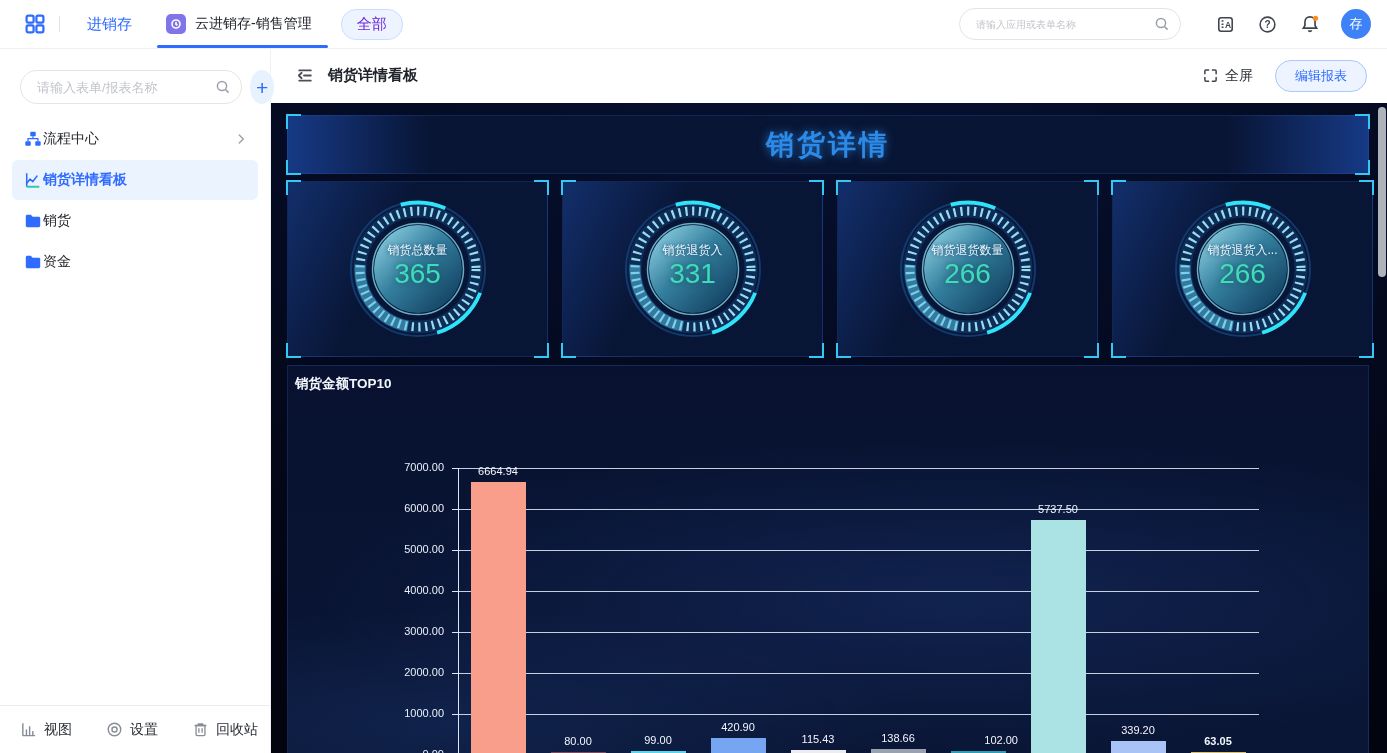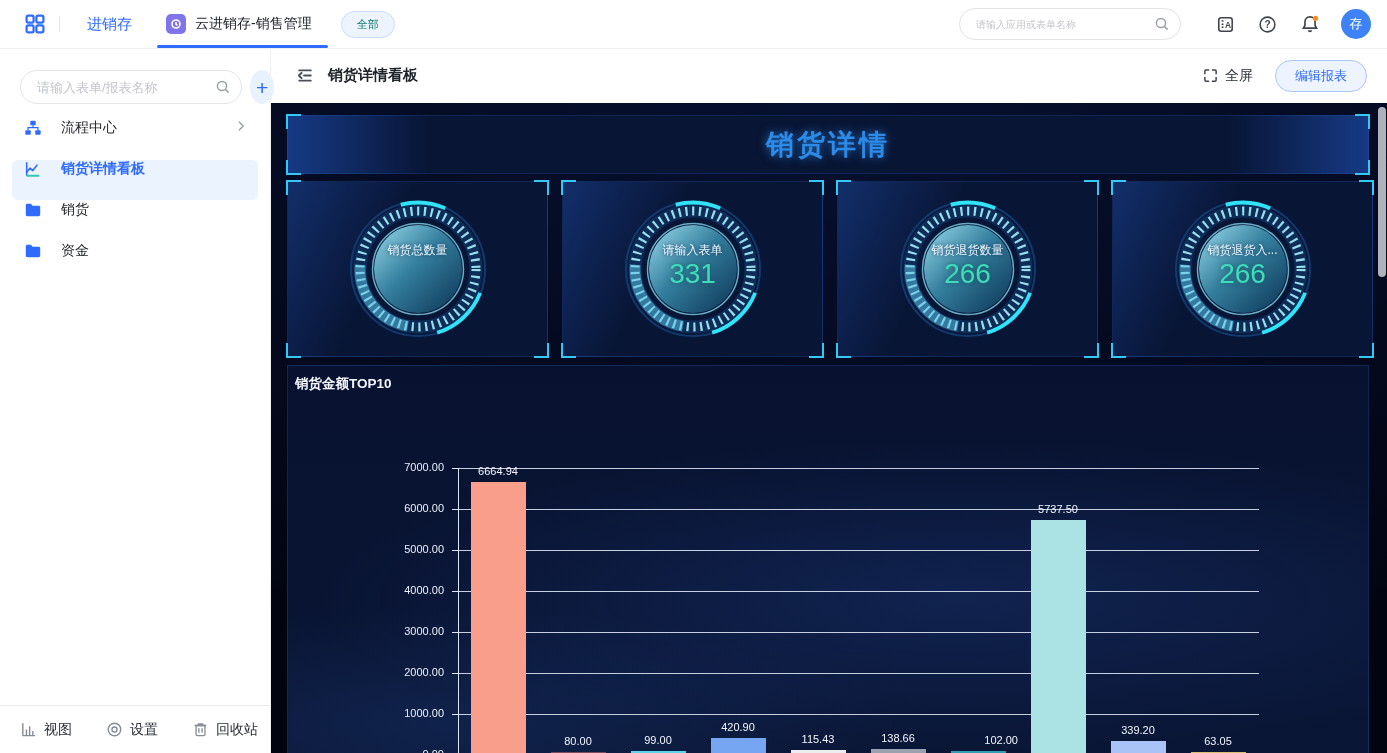--- a/index.html
+++ b/index.html
@@ -12,40 +12,40 @@
   
   .topbar{position:absolute;left:0;top:0;width:1387px;height:48px;background:#fff;
     border-bottom:1px solid #eef0f3;display:flex;align-items:center;z-index:30;}
   .logo-btn{margin-left:24px;cursor:pointer}
   .tb-divider{width:1px;height:16px;background:#e3e5e9;margin-left:13px}
   .brand{margin-left:27px;font-size:15px;color:#2f6bff;cursor:pointer}
   .app-tab{margin-left:34px;height:48px;display:flex;align-items:center;gap:9px;position:relative;cursor:pointer}
   .app-tab-icon{width:20px;height:20px;border-radius:5px;background:#8173e8;display:flex;align-items:center;justify-content:center}
   .app-tab-label{font-size:14px;color:#20242b}
   .app-tab::after{content:"";position:absolute;left:-9px;right:-16px;bottom:0;height:3px;background:#2f6bff;border-radius:2px}
-  .pill-all{margin-left:29px;padding:5px 15px;border:1px solid #c9dcff;background:#edf4ff;color:#0f766e;
-    font-size:11px;border-radius:15px;cursor:pointer}
+  .pill-all{margin-left:29px;padding:5px 15px;border:1px solid #c9dcff;background:#edf4ff;color:#6d28d9;
+    font-size:15px;border-radius:15px;cursor:pointer}
   .tb-spacer{flex:1}
   .tb-search{width:196px;height:30px;border:1px solid #e2e4e8;border-radius:16px;display:flex;align-items:center;
     padding:0 10px 0 14px;margin-right:12px}
   .tb-search input{border:none;outline:none;flex:1;font-size:10px;color:#333;min-width:0;background:transparent;
     font-family:Liberation Sans, sans-serif}
   .tb-search input::placeholder{color:#c2c5cb}
   .tb-icon{margin-left:23px;cursor:pointer;position:relative}
   .avatar{margin-left:21px;margin-right:16px;width:30px;height:30px;border-radius:50%;background:#3d82f7;color:#fff;
     font-size:13px;display:flex;align-items:center;justify-content:center;cursor:pointer}
   
   .sidebar{position:absolute;left:0;top:48px;width:270px;bottom:0;background:#fff;border-right:1px solid #eef0f3;z-index:20}
   .sb-search-row{display:flex;align-items:center;padding:22px 16px 14px 20px;gap:8px}
   .sb-search{flex:1;height:32px;border:1px solid #e3e5e8;border-radius:17px;display:flex;align-items:center;padding:0 10px 0 14px}
   .sb-search input{border:none;outline:none;flex:1;font-size:13px;min-width:0;background:transparent;font-family:inherit}
   .sb-search input::placeholder{color:#c2c5cb}
   .sb-add{width:34px;height:34px;border-radius:50%;background:#e8f2ff;color:#2f6bff;font-size:21px;line-height:1;
     display:flex;align-items:center;justify-content:center;cursor:pointer;border:none;font-family:inherit}
-  .nav-item{height:40px;margin:1px 12px;display:flex;gap:19px;padding:0 10px 0 12px;border-radius:6px;
+  .nav-item{height:40px;margin:1px 12px;display:flex;align-items:center;gap:1px;padding:0 10px 0 12px;border-radius:6px;
     cursor:pointer;font-size:14px;color:#23262b}
   .nav-item.active{background:#ebf3ff;color:#2f6bff;font-weight:bold}
   .nav-icon{width:18px;height:18px;flex:none}
   .nav-label{flex:1;white-space:nowrap;overflow:hidden}
   .sb-footer{position:absolute;left:0;right:0;bottom:0;height:47px;border-top:1px solid #ececef;
     display:flex;align-items:center;padding-left:20px;gap:34px;background:#fff}
   .sbf-item{display:flex;align-items:center;gap:7px;font-size:14px;color:#2a2e36;cursor:pointer}
   
   .main{position:absolute;left:270px;top:48px;right:0;bottom:0}
   .main-header{height:55px;background:#fff;border-bottom:1px solid #e9eaee;display:flex;align-items:center;
@@ -283,20 +283,21 @@
               </defs>
               <circle cx="75" cy="75" r="67" fill="none" stroke="#123e73" stroke-width="2" opacity="0.9"></circle>
               <circle cx="75" cy="75" r="66" fill="none" stroke="#2fe3f8" stroke-width="5" stroke-dasharray="45 100 60 210" transform="rotate(-105 75 75)"></circle>
               <circle cx="75" cy="75" r="58" fill="none" stroke="#0d2c58" stroke-width="13"></circle>
               <circle cx="75" cy="75" r="58" fill="none" stroke="#9fe7f4" stroke-width="9" stroke-dasharray="2.2 4.6" opacity="0.95"></circle>
               <circle cx="75" cy="75" r="58" fill="none" stroke="#5bc6e8" stroke-width="11" stroke-dasharray="85 330" transform="rotate(100 75 75)" opacity="0.5"></circle>
               <circle cx="75" cy="75" r="45.5" fill="none" stroke="#7fd4ea" stroke-width="1.5" opacity="0.8"></circle>
               <circle cx="75" cy="75" r="44" fill="url(#gg)"></circle>
             </svg>
             <div class="gauge-label">销货总数量</div>
+            <div class="gauge-value">365</div>
           </div>
         </div>
         <div class="panel gauge-panel" style="left: 292px;">
           <span class="corner tl"></span>
           <span class="corner tr"></span>
           <span class="corner bl"></span>
           <span class="corner br"></span>
           <div class="gauge-wrap">
             <svg width="150" height="150" viewBox="0 0 150 150">
               <defs>
@@ -307,21 +308,21 @@
                 </linearGradient>
               </defs>
               <circle cx="75" cy="75" r="67" fill="none" stroke="#123e73" stroke-width="2" opacity="0.9"></circle>
               <circle cx="75" cy="75" r="66" fill="none" stroke="#2fe3f8" stroke-width="5" stroke-dasharray="45 100 60 210" transform="rotate(-105 75 75)"></circle>
               <circle cx="75" cy="75" r="58" fill="none" stroke="#0d2c58" stroke-width="13"></circle>
               <circle cx="75" cy="75" r="58" fill="none" stroke="#9fe7f4" stroke-width="9" stroke-dasharray="2.2 4.6" opacity="0.95"></circle>
               <circle cx="75" cy="75" r="58" fill="none" stroke="#5bc6e8" stroke-width="11" stroke-dasharray="85 330" transform="rotate(100 75 75)" opacity="0.5"></circle>
               <circle cx="75" cy="75" r="45.5" fill="none" stroke="#7fd4ea" stroke-width="1.5" opacity="0.8"></circle>
               <circle cx="75" cy="75" r="44" fill="url(#gg)"></circle>
             </svg>
-            <div class="gauge-label">请输入表单</div>
+            <div class="gauge-label">销货退货入</div>
             <div class="gauge-value">331</div>
           </div>
         </div>
         <div class="panel gauge-panel" style="left: 567px;">
           <span class="corner tl"></span>
           <span class="corner tr"></span>
           <span class="corner bl"></span>
           <span class="corner br"></span>
           <div class="gauge-wrap">
             <svg width="150" height="150" viewBox="0 0 150 150">
@@ -411,18 +412,18 @@
           <div class="bar-label" style="left: 320px; bottom: 9.73263px;">115.43</div>
           <div class="bar" style="left: 412.5px; height: 5.68506px; background: rgb(154, 162, 176);"></div>
           <div class="bar-label" style="left: 400px; bottom: 10.6851px;">138.66</div>
           <div class="bar" style="left: 492.5px; height: 4.182px; background: rgb(46, 159, 181);"></div>
           <div class="bar-label" style="left: 480px; bottom: 9.182px; text-align: right;">102.00</div>
           <div class="bar" style="left: 572.5px; height: 235.238px; background: rgb(171, 227, 229);"></div>
           <div class="bar-label" style="left: 560px; bottom: 240.238px;">5737.50</div>
           <div class="bar" style="left: 652.5px; height: 13.9072px; background: rgb(169, 195, 246);"></div>
           <div class="bar-label" style="left: 640px; bottom: 18.9072px;">339.20</div>
           <div class="bar" style="left: 732.5px; height: 2.58505px; background: rgb(216, 192, 110);"></div>
-          <div class="bar-label" style="left: 720px; bottom: 7.58505px;">63.05</div>
+          <div class="bar-label" style="left: 720px; bottom: 7.58505px; font-weight: bold;">63.05</div>
         </div>
     </div>
     <div class="dash-scrollbar"></div>
   </div>
 </div>
 
 </body></html>

